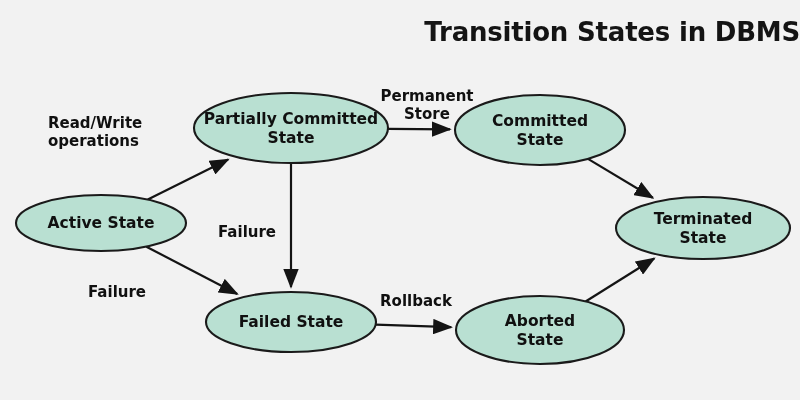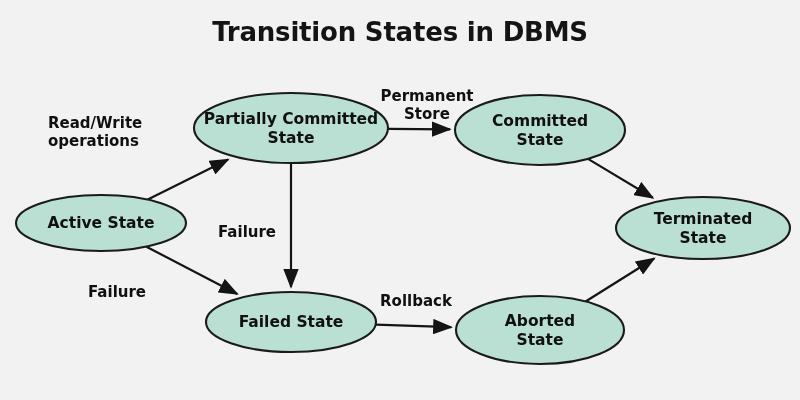--- a/index.html
+++ b/index.html
@@ -18,21 +18,21 @@
     position: relative;
     width: 800px;
     height: 400px;
     background: #f2f2f2;
   }
   .page-title {
     position: absolute;
     top: 0;
     left: 0;
     width: 800px;
-    text-align: center;
+    text-align: right;
     font-family: "DejaVu Sans", "Liberation Sans", sans-serif;
     font-weight: bold;
     font-size: 26px;
     letter-spacing: -0.2px;
     color: #141414;
     padding-top: 17px;
     box-sizing: border-box;
   }
   svg.canvas {
     position: absolute;

